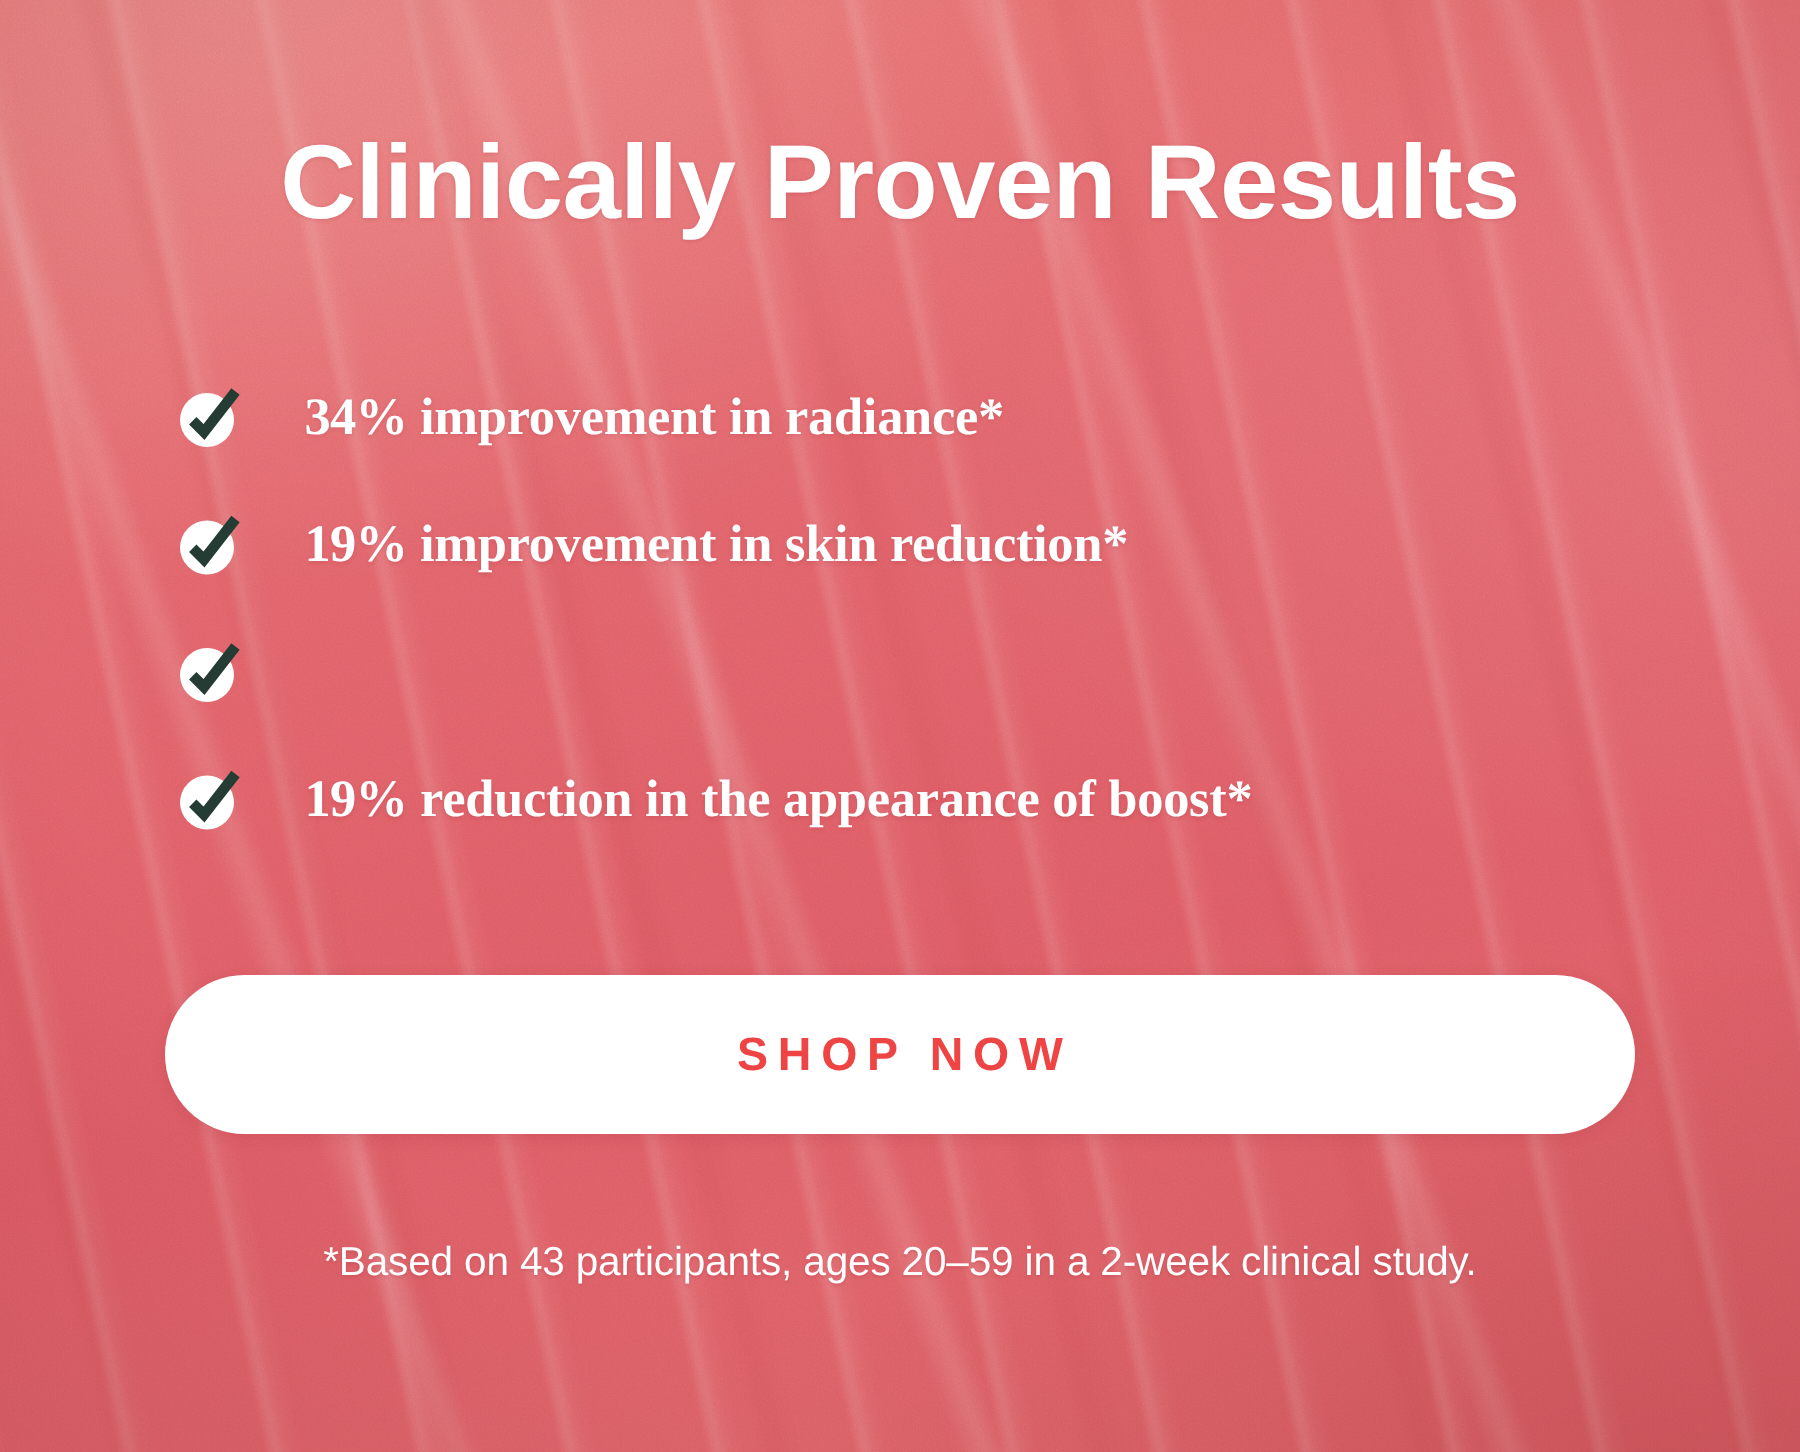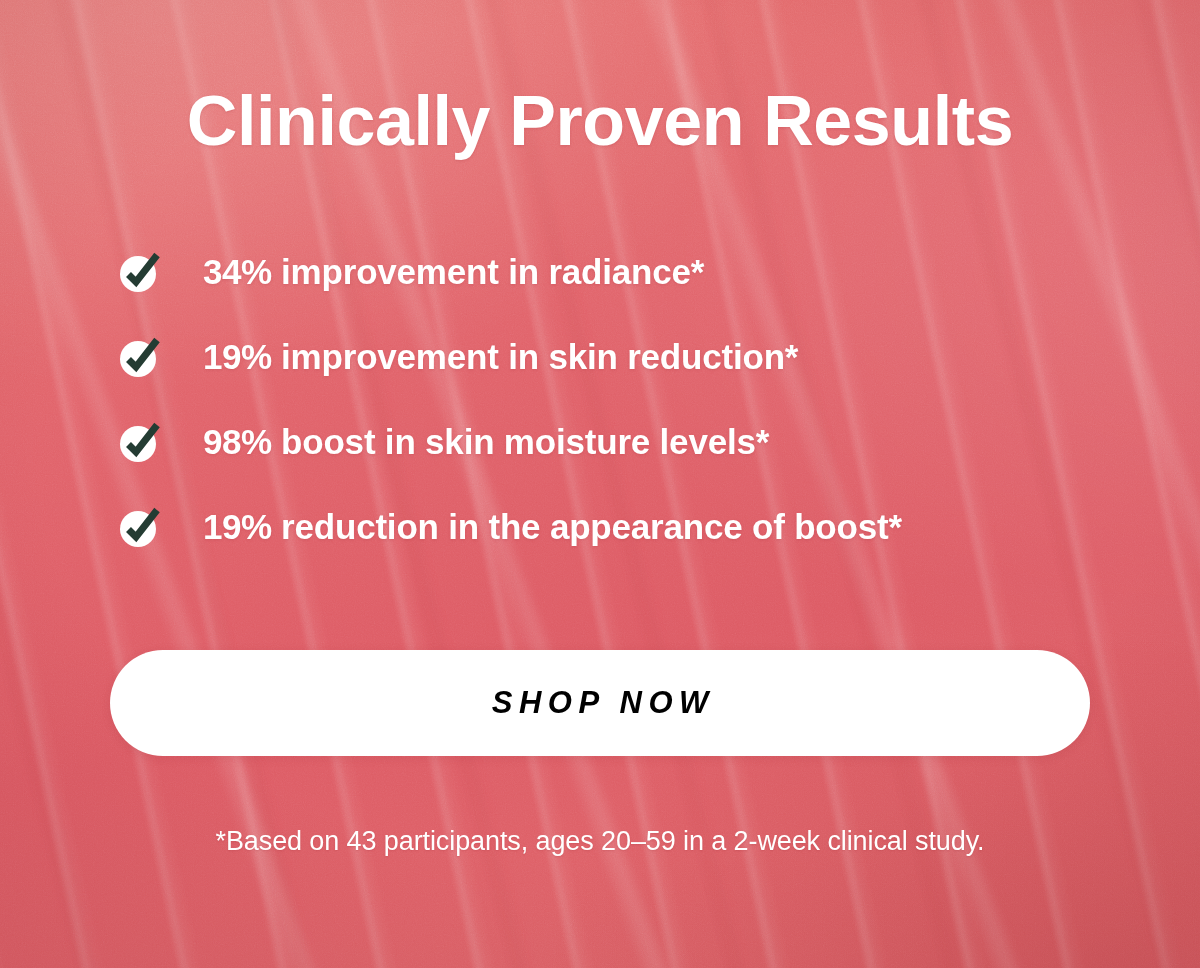--- a/index.html
+++ b/index.html
@@ -123,23 +123,24 @@
   
   #benefits-list {
     position: absolute;
     top: 252px;
     left: 120px;
     list-style: none;
   }
 
   .benefit-row {
     display: flex;
-    align-items: flex-start;
+    align-items: flex-end;
     height: 46px;
     margin-bottom: 39px;
+    font-family: Liberation Serif, serif;
   }
 
   .check-badge {
     position: relative;
     flex: 0 0 auto;
     width: 40px;
     height: 40px;
     margin-right: 43px;
   }
 
@@ -164,29 +165,28 @@
   
   #shop-now-button {
     position: absolute;
     top: 650px;
     left: 110px;
     width: 980px;
     height: 106px;
     border: none;
     border-radius: 53px;
     background: #ffffff;
-    color: #000000;
+    color: #ef4444;
     font-family: "Liberation Sans", sans-serif;
     font-size: 31px;
     font-weight: 600;
     letter-spacing: 6.5px;
     text-indent: 6.5px;
     cursor: pointer;
     box-shadow: 0 2px 10px rgba(140,30,40,0.13);
-    font-style: italic;
   }
 
   
   #footnote {
     position: absolute;
     top: 826px;
     left: 0;
     width: 1200px;
     text-align: center;
     color: #ffffff;
@@ -242,21 +242,20 @@
         <span class="benefit-text"><span class="benefit-stat">19%</span><span class="benefit-note"> improvement in skin reduction</span><span class="benefit-note">*</span></span>
       </li>
 
       <li class="benefit-row">
         <span class="check-badge">
           <svg width="40" height="40" viewBox="0 0 40 40">
             <circle cx="18" cy="22" r="18" fill="#ffffff"></circle>
             <path d="M8.5 22.5 L16 30 L37 3" fill="none" stroke="#243c33" stroke-width="7" stroke-linecap="butt" stroke-linejoin="miter"></path>
           </svg>
         </span>
-        <span class="benefit-text"><span class="benefit-stat">98%</span><span class="benefit-note"> boost in skin moisture levels</span><span class="benefit-note">*</span></span>
       </li>
 
       <li class="benefit-row">
         <span class="check-badge">
           <svg width="40" height="40" viewBox="0 0 40 40">
             <circle cx="18" cy="22" r="18" fill="#ffffff"></circle>
             <path d="M8.5 22.5 L16 30 L37 3" fill="none" stroke="#243c33" stroke-width="7" stroke-linecap="butt" stroke-linejoin="miter"></path>
           </svg>
         </span>
         <span class="benefit-text"><span class="benefit-stat">19%</span><span class="benefit-note"> reduction in the appearance of boost</span><span class="benefit-note">*</span></span>

